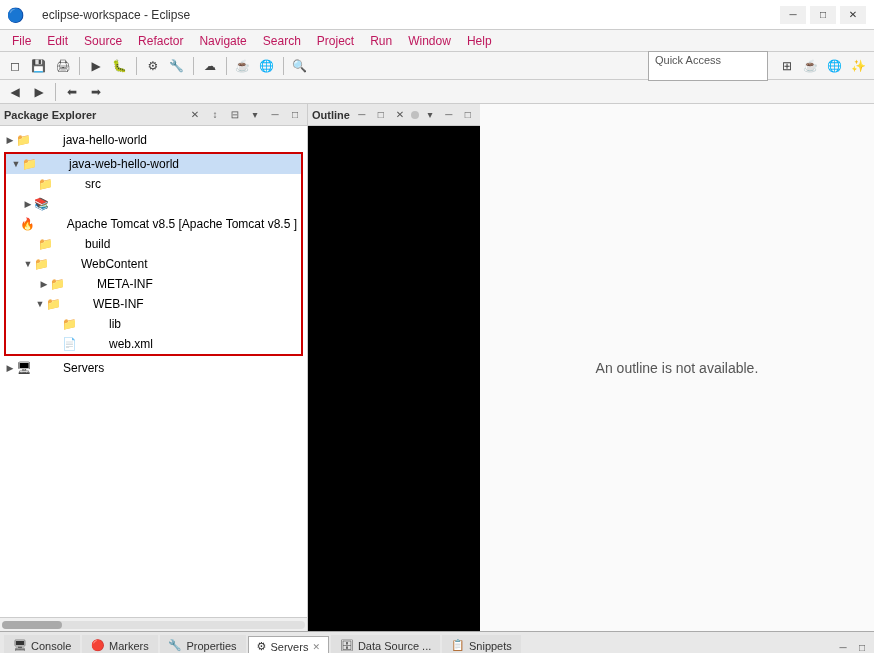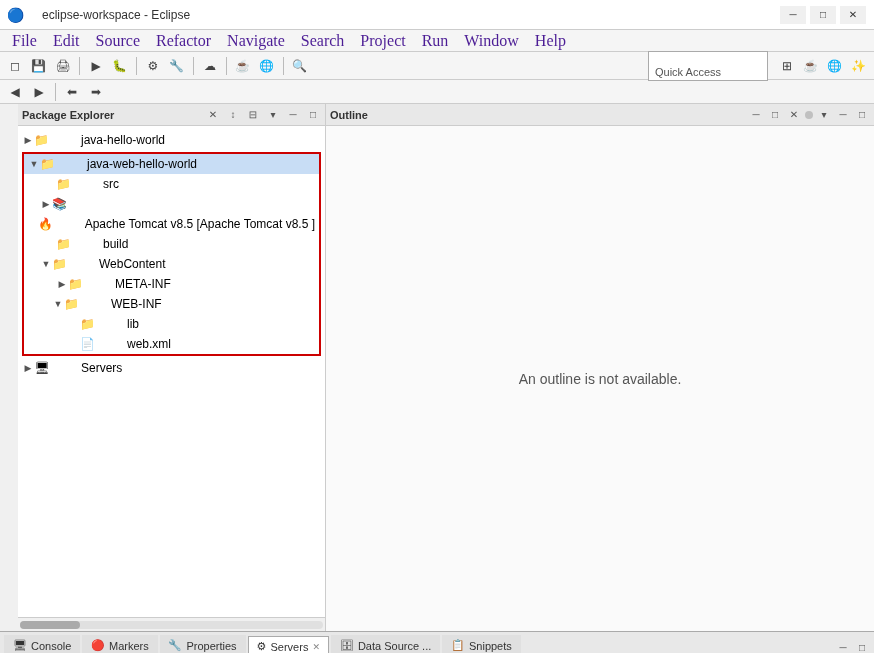--- a/index.html
+++ b/index.html
@@ -60,23 +60,22 @@
       background: #f5f5f5;
       height: 22px;
       display: flex;
       align-items: center;
       padding: 0 4px;
       border-bottom: 1px solid #ccc;
     }
     .menu-item {
       padding: 2px 8px;
       cursor: pointer;
-      font-size: 16px;
-      color: #4c1d95;
-      font-family: Liberation Serif, serif;
+      font-size: 12px;
+      color: #be185d;
     }
 
     
     #toolbar {
       background: #f5f5f5;
       height: 28px;
       display: flex;
       align-items: center;
       padding: 0 4px;
       border-bottom: 1px solid #ccc;
@@ -102,21 +101,21 @@
     }
     .quick-access-box {
       margin-left: auto;
       border: 1px solid #aaa;
       background: #fff;
       padding: 14px 6px;
       font-size: 11px;
       color: #555;
       height: 20px;
       display: flex;
-      align-items: flex-start;
+      align-items: flex-end;
       min-width: 120px;
     }
     .toolbar-right-icons {
       display: flex;
       align-items: center;
       gap: 2px;
       margin-left: 6px;
     }
 
     
@@ -127,21 +126,20 @@
       align-items: center;
       padding: 0 4px;
       border-bottom: 1px solid #ccc;
       gap: 2px;
     }
 
     
     #main {
       display: flex;
       height: calc(653px - 30px - 22px - 28px - 24px - 22px);
-      margin-left: 18px;
       
     }
 
     
     #left-panel {
       width: 308px;
       display: flex;
       flex-direction: column;
       border-right: 1px solid #ccc;
       background: #fff;
@@ -250,21 +248,21 @@
       background: #aaa;
       border-radius: 4px;
       position: absolute;
       left: 0;
     }
 
     
     #right-panel {
       flex: 1;
       display: flex;
-      flex-direction: column;
+      flex-direction: row;
       background: #000000;
     }
     #right-header {
       background: #e8e8e8;
       height: 22px;
       display: flex;
       align-items: center;
       padding: 0 4px;
       border-bottom: 1px solid #ccc;
       gap: 4px;

